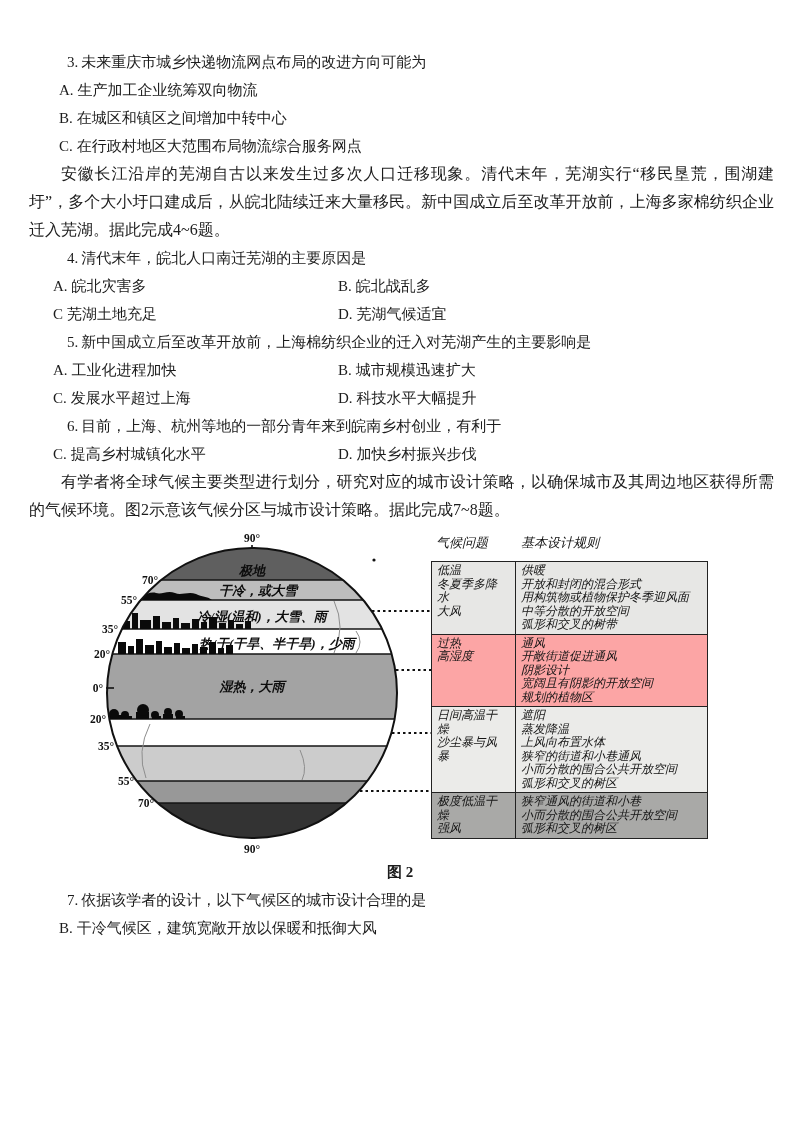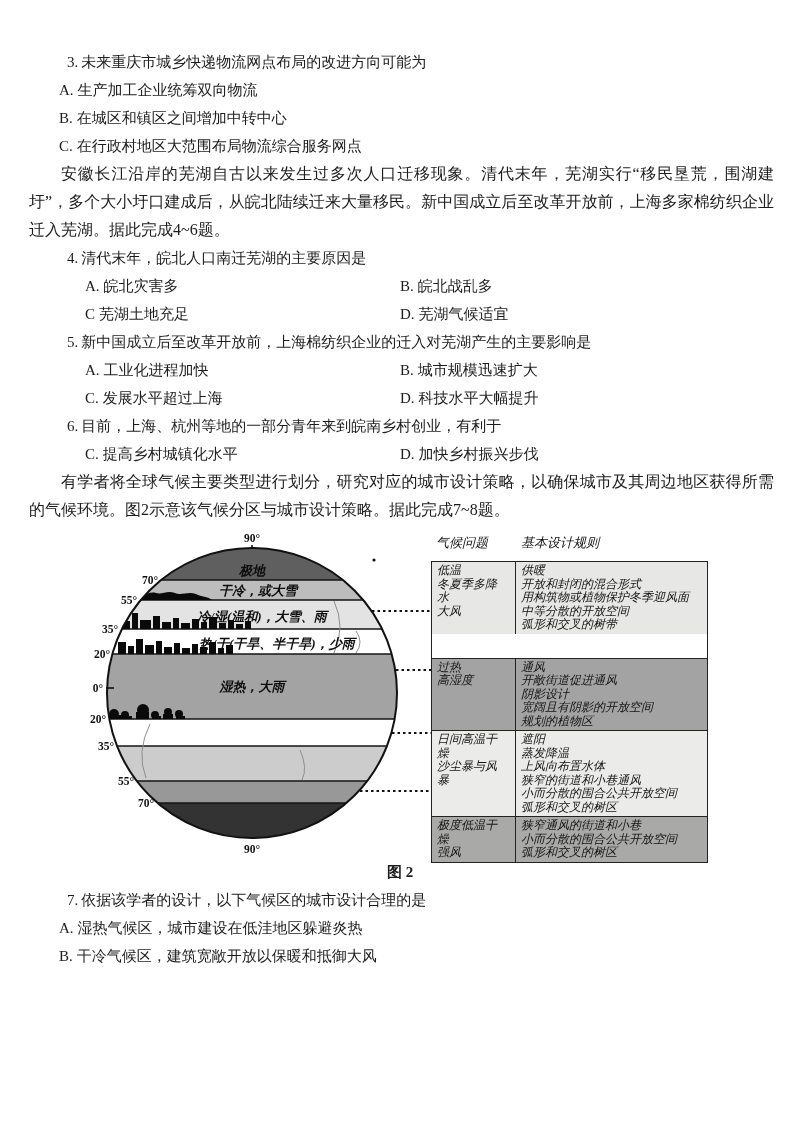--- a/index.html
+++ b/index.html
@@ -9,21 +9,21 @@
     font-family:"Liberation Serif","DejaVu Serif",serif;
     color:#1c1c1c;
     overflow:hidden;
   }
   .page { position:relative; width:800px; height:1131px; padding-top:48px; box-sizing:border-box; }
   .line { font-size:15px; line-height:28px; height:28px; white-space:nowrap; }
   .q-stem { padding-left:67px; }
   .q-num { margin-right:3px; }
   .opt-single { padding-left:59px; }
   .opt-label { margin-right:4px; }
-  .opt-row { display:flex; padding-left:85px;gap:30px; }
+  .opt-row { display:flex; padding-left:53px; }
   .opt-row .opt { width:285px; }
   .opt-row .opt:last-child { width:auto; }
   .passage {
     font-size:16px; line-height:28px; text-align:justify;
     margin:0 26px 0 29px; text-indent:2em;
   }
   
   .figure { position:relative; width:800px; height:330px; margin-top:4px; }
   .figure svg { position:absolute; left:0; top:0; }
   .fig-caption { text-align:center; font-weight:bold; font-size:15px; line-height:28px; height:28px; }
@@ -215,21 +215,21 @@
         <div class="trow" style="background-color: rgb(231, 231, 229);">
           <div class="cell-p">低温
 冬夏季多降水
 大风</div>
           <div class="cell-r">供暖
 开放和封闭的混合形式
 用构筑物或植物保护冬季迎风面
 中等分散的开放空间
 弧形和交叉的树带</div>
         </div>
-        <div class="trow" style="background-color: #a3a3a3; margin-top: 24px;">
+        <div class="trow" style="background-color: #fca5a5;">
           <div class="cell-p">过热
 高湿度</div>
           <div class="cell-r">通风
 开敞街道促进通风
 阴影设计
 宽阔且有阴影的开放空间
 规划的植物区</div>
         </div>
         <div class="trow" style="background-color: rgb(235, 235, 233);">
           <div class="cell-p">日间高温干燥
@@ -248,16 +248,15 @@
 小而分散的围合公共开放空间
 弧形和交叉的树区</div>
         </div>
       </div>
     </div>
   </div>
 
   <div class="fig-caption">图 2</div>
 
   <div class="line q-stem"><span class="q-num">7.</span><span>依据该学者的设计，以下气候区的城市设计合理的是</span></div>
-  <div class="line opt-single"><span class="opt-label">A.</span><span>湿热气候区，城市建设在低洼地区躲避炎热</span></div>
   <div class="line opt-single"><span class="opt-label">B.</span><span>干冷气候区，建筑宽敞开放以保暖和抵御大风</span></div>
 
 </div>
 
 </body></html>

